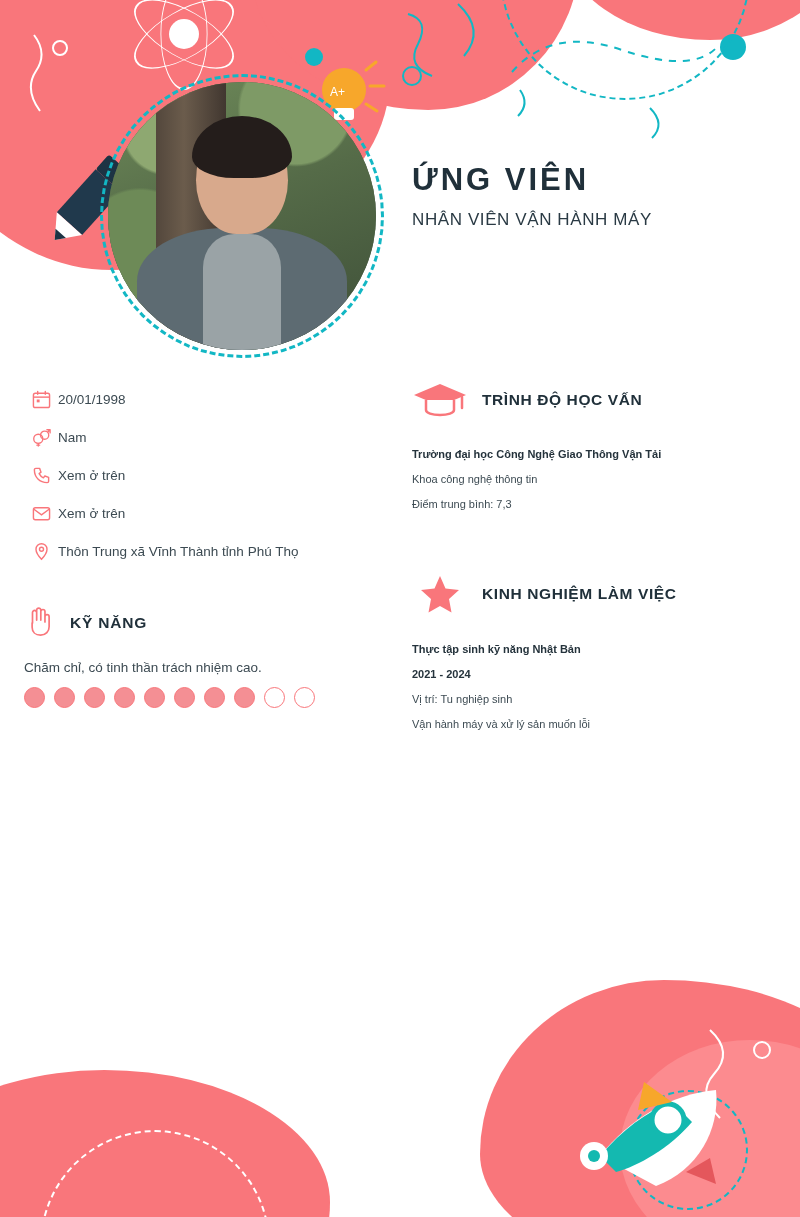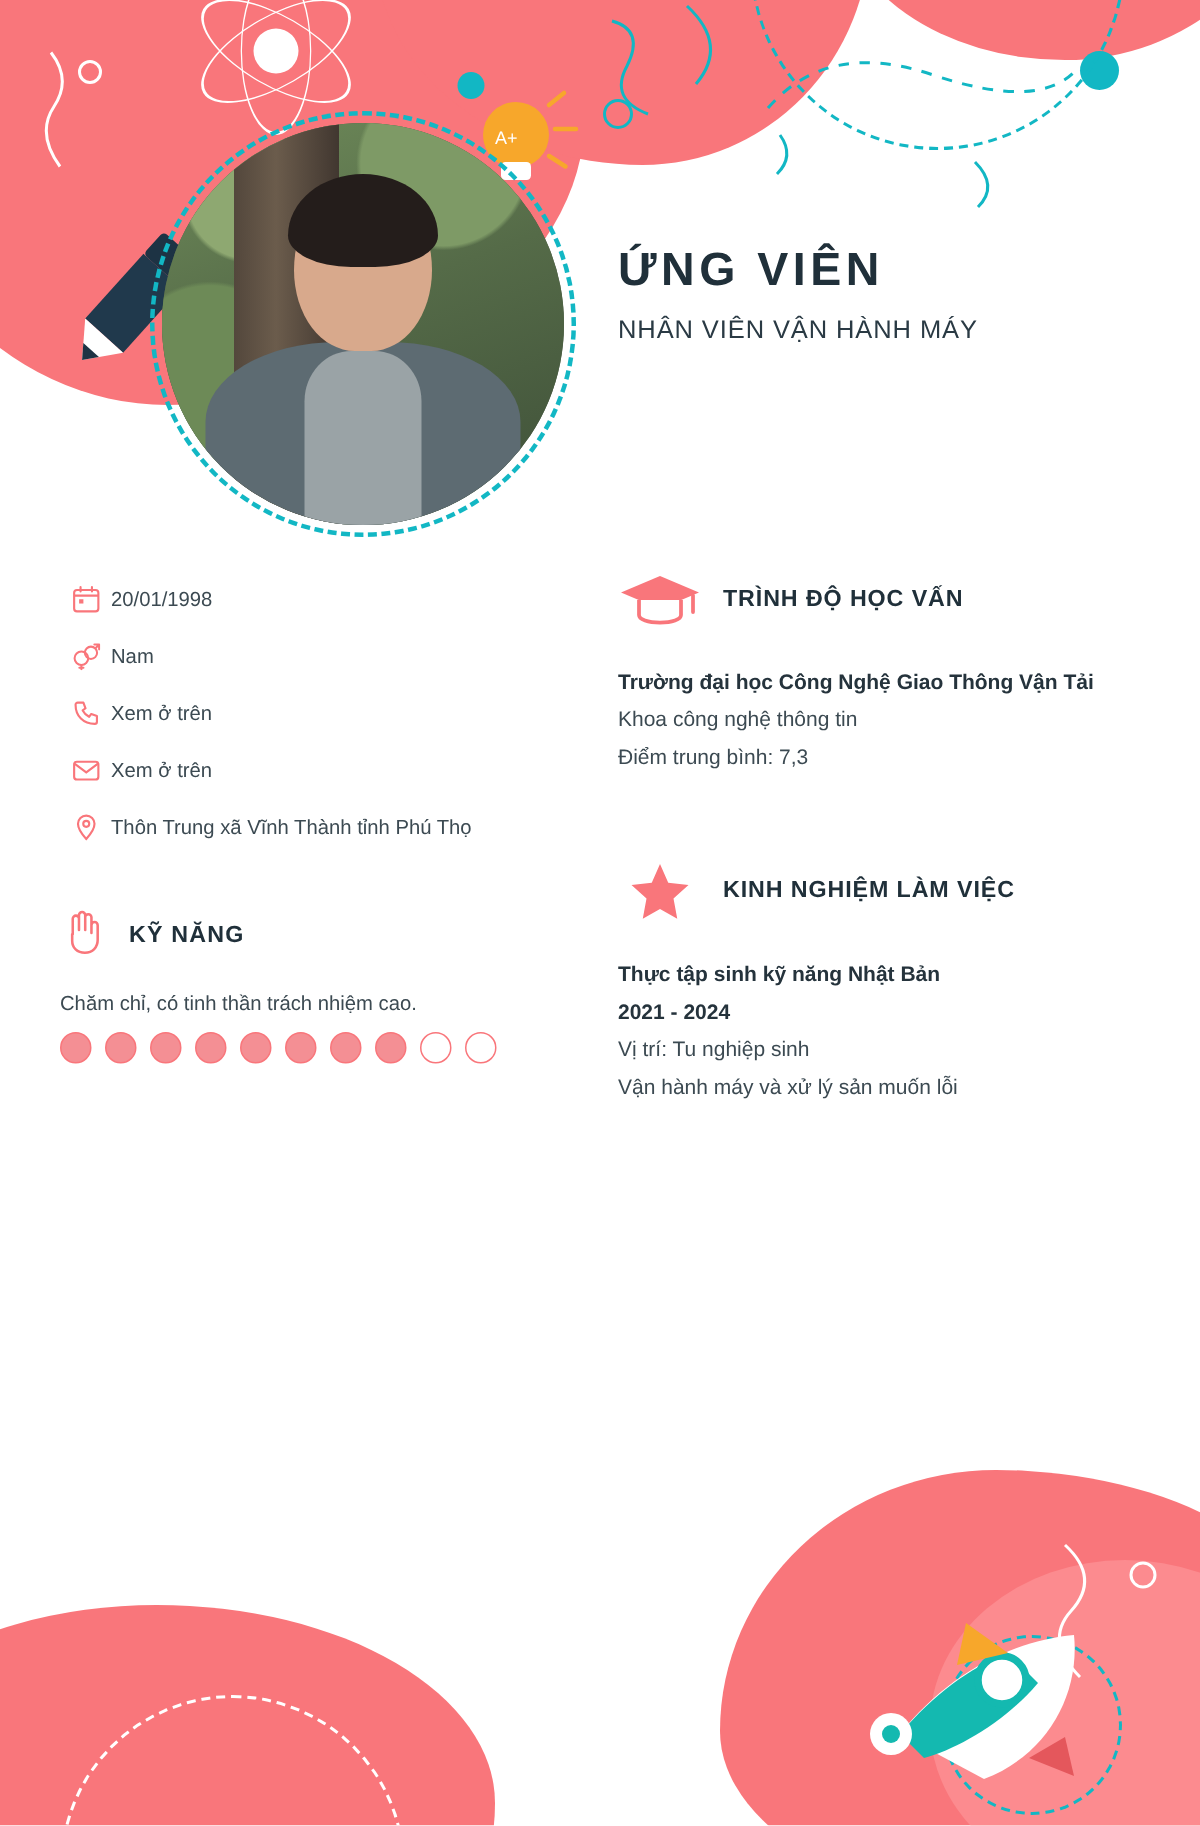--- a/index.html
+++ b/index.html
@@ -171,21 +171,21 @@
     font-size: 31px; font-weight: bold; letter-spacing: 3px;
     color: #20303a;
   }
   .hdr h2 {
     margin-top: 12px;
     font-size: 17px; font-weight: normal; letter-spacing: .6px;
     color: #2a3a44;
   }
 
   
-  .left-col { position: absolute; left: 40px; top: 378px; width: 345px; }
+  .left-col { position: absolute; left: 24px; top: 378px; width: 345px; }
 
   .info-list { margin-top: 2px; }
   .info-row {
     display: flex; align-items: center;
     height: 38px;
   }
   .info-ic {
     width: 34px; flex: 0 0 34px;
     display: flex; align-items: center; justify-content: center;
     color: #f9767b;
@@ -212,21 +212,21 @@
   }
   .dot.on { background: #f48f94; }
 
   
   .right-col { position: absolute; left: 412px; top: 380px; width: 360px; }
   .rsec-head { display: flex; align-items: center; gap: 14px; }
   .rsec-title {
     font-size: 15.5px; font-weight: bold; letter-spacing: .6px; color: #20303a;
   }
   .rbody { margin-top: 22px; }
-  .rline { font-size: 14px; color: #3c4a52; line-height: 25px; }
+  .rline { font-size: 11px; color: #3c4a52; line-height: 25px; }
   .rline.b { font-weight: bold; color: #25333c; }
   .block-gap { height: 56px; }
 
   .cap-ic { width: 56px; height: 40px; position: relative; }
   .star-ic { width: 42px; height: 42px; }
 </style>
 </head>
 <body>
 
 <div class="page">

